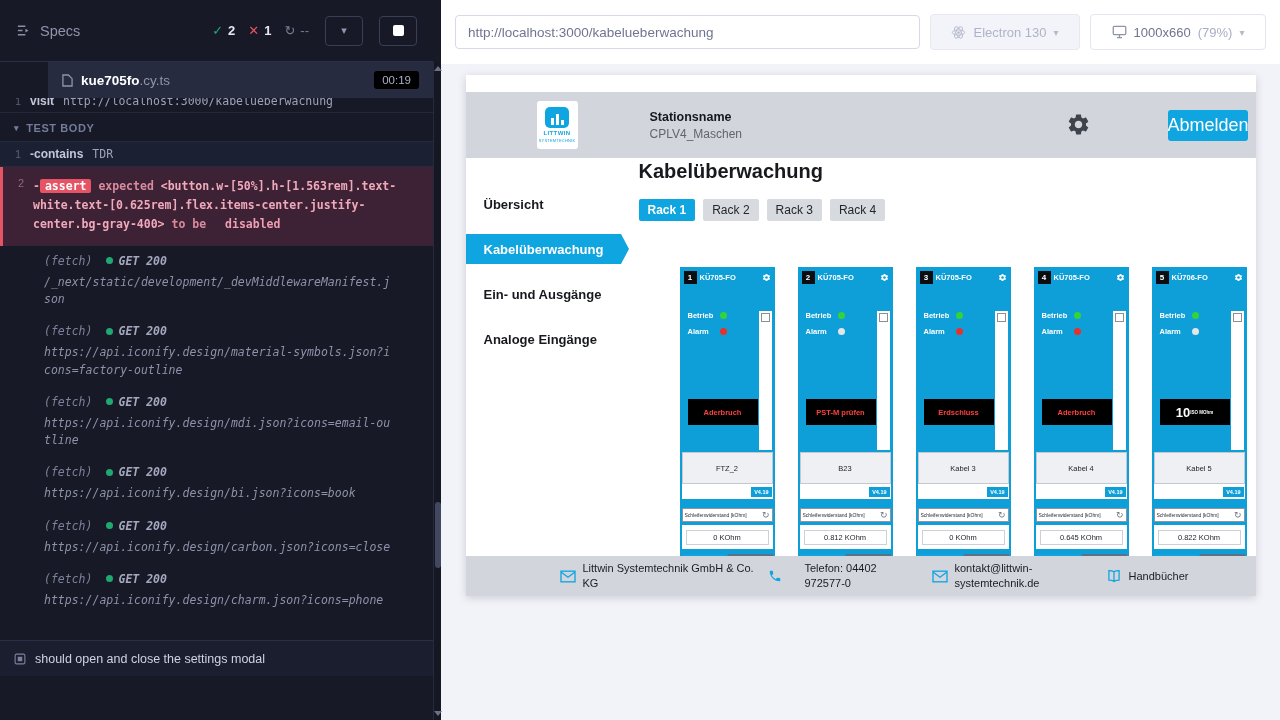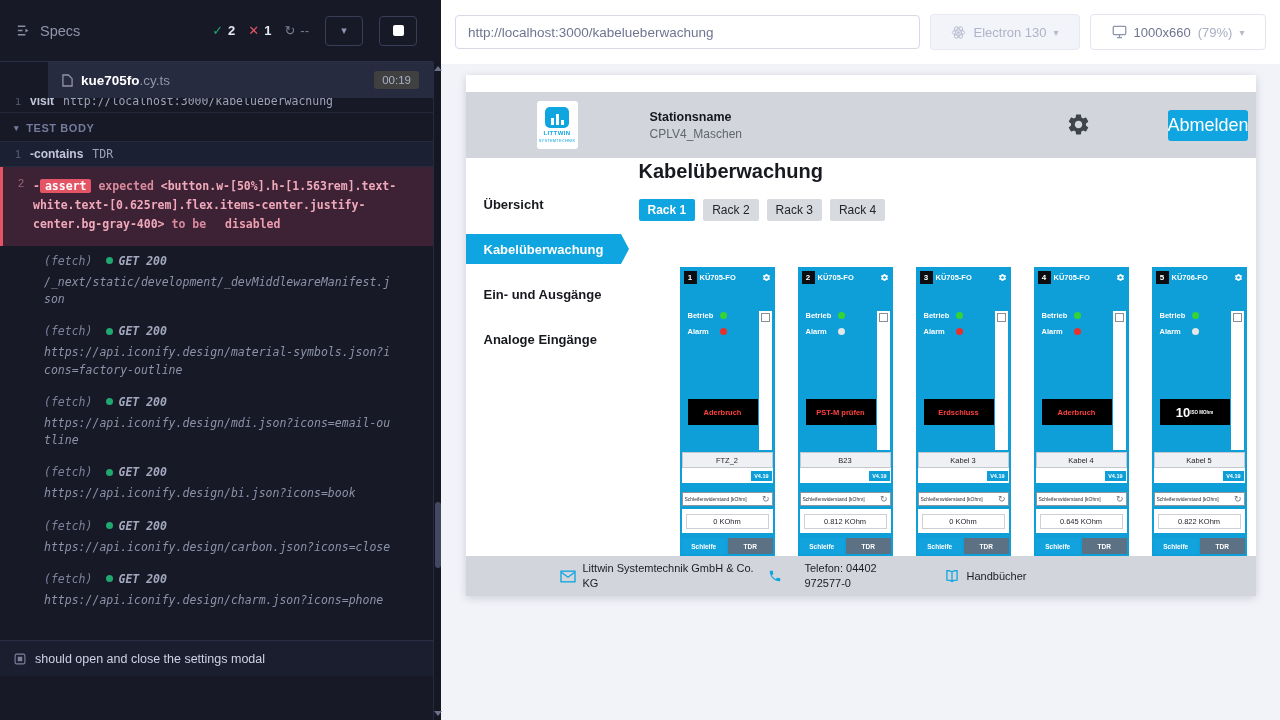--- a/index.html
+++ b/index.html
@@ -17,21 +17,21 @@
   .stat i { font-style:normal; margin-right:5px; }
   .stat b { color:#e6e9f4; font-weight:600; }
   .stat.passed i { color:#1fa971; } .stat.failed i { color:#e45464; }
   .stat.pending i { color:#787d95; } .stat.pending b { color:#787d95; font-weight:400; }
   .hdr-btn { width:38px; height:30px; background:transparent; border:1px solid #3a3e58; border-radius:4px; color:#9095ad; display:flex; align-items:center; justify-content:center; margin-left:3px; font-size:11px; }
   .stop-square { width:11px; height:11px; background:#fff; border-radius:2px; }
 
   .spec-bar { height:36px; background:#272b40; display:flex; align-items:center; padding:0 14px; gap:8px; flex-shrink:0;margin-left:48px; }
   .spec-name { font-size:13.5px; font-weight:700; color:#fff; white-space:nowrap; }
   .spec-ext { color:#9095ad; font-weight:400; }
-  .spec-time { margin-left:auto; background:#404040; color:#aab0c8; font-size:11.5px; padding:3px 8px; border-radius:3px; }
+  .spec-time { margin-left:auto; background:#000000; color:#aab0c8; font-size:11.5px; padding:3px 8px; border-radius:3px; }
 
   .log { flex:1; overflow:hidden; font-size:12px; color:#aeb3c9; }
   .gutter { width:30px; text-align:right; color:#5a5f7a; font-size:11px; flex-shrink:0; padding-right:9px; }
   .row-visit { height:15px; overflow:hidden; border-bottom:1px solid #232739; }
   .row-visit-inner { margin-top:-8px; display:flex; align-items:center; height:22px; }
   .cmd { color:#c2c6d9; font-weight:600; margin-right:9px; white-space:nowrap; }
   .cmd-arg { font-family:"DejaVu Sans Mono", monospace; font-size:11.5px; color:#9ea3ba; white-space:nowrap; }
   .section-head { display:flex; align-items:center; gap:7px; padding:9px 14px 7px; color:#747b9c; font-size:11px; font-weight:700; letter-spacing:.6px; }
   .section-chevron { font-size:9px; color:#747b9c; }
   .row-contains { background:#1c2033; border-top:1px solid #262a3f; border-bottom:1px solid #262a3f; display:flex; align-items:center; height:26px; }
@@ -105,21 +105,21 @@
   .led-row { display:flex; align-items:center; padding-left:8px; height:13px; }
   .led-row.first { padding-top:0; margin-top:22px; }
   .led-row.second { margin-top:3px; }
   .led-label { color:#fff; font-size:7.5px; font-weight:600; width:32px; }
   .led { width:7px; height:7px; border-radius:50%; flex-shrink:0; }
   .led-green { background:#35d435; } .led-red { background:#e8312a; } .led-off { background:#e4e6e8; }
   .badge { position:absolute; top:90px; left:8px; width:70px; height:26px; background:#000; display:flex; align-items:center; justify-content:center; color:#ff4040; font-size:7.5px; font-weight:700; text-align:center; }
   .badge-iso { color:#fff; }
   .iso-val { font-size:13px; font-weight:700; line-height:1; }
   .iso-sub { font-size:4.5px; margin-top:1px; }
-  .name-box { margin:0 2px; height:16px; background:#eef0f3; border:1px solid #c5c9cf; display:flex; align-items:center; justify-content:center; font-size:7.5px; color:#1d1f24; }
+  .name-box { margin:0 2px; height:32px; background:#eef0f3; border:1px solid #c5c9cf; display:flex; align-items:center; justify-content:center; font-size:7.5px; color:#1d1f24; }
   .ver-row { margin:0 2px; height:15px; background:#fff; display:flex; justify-content:flex-end; align-items:center; }
   .ver-tag { background:#0f9fd8; color:#fff; font-size:5.5px; font-weight:700; padding:2px 3px; margin-right:1px; }
   .sec-head { margin:9px 2px 0; height:14px; background:#fff; border:1px solid #8f959d; display:flex; align-items:center; padding:0 2px; }
   .sec-label { font-size:5px; color:#2a2d33; flex:1; line-height:1; }
   .sec-refresh { font-size:9px; color:#6d737c; line-height:1; }
   .value-wrap { margin:3px 2px 0; background:#fff; padding:5px 4px 4px; }
   .value-box { border:1px solid #cdd1d7; height:15px; display:flex; align-items:center; justify-content:center; font-size:7.5px; color:#24262c; }
   .btn-row { display:flex; gap:2px; margin:5px 2px 0; }
   .card-btn { flex:1; height:16px; border:none; color:#fff; font-size:6.5px; font-weight:700; display:flex; align-items:center; justify-content:center; padding:0; font-family:"Liberation Sans", sans-serif; }
   .btn-loop { background:#12a3de; } .btn-tdr { background:#5d7185; }
@@ -568,20 +568,29 @@
           <span class="f-company">Littwin Systemtechnik GmbH &amp; Co. KG</span>
         </div>
         <div class="f-item ml13">
           <span class="f-icon">
               <svg width="14" height="14" viewBox="0 0 24 24">
                 <path fill="currentColor" d="M6.6 10.8c1.4 2.8 3.8 5.1 6.6 6.6l2.2-2.2c.3-.3.7-.4 1-.2 1.1.4 2.3.6 3.6.6.6 0 1 .4 1 1V20c0 .6-.4 1-1 1C10.6 21 3 13.4 3 4c0-.6.4-1 1-1h3.5c.6 0 1 .4 1 1 0 1.2.2 2.4.6 3.6.1.3 0 .7-.2 1l-2.3 2.2z"></path>
               </svg>
             </span>
           <span class="f-phone">Telefon: 04402 972577-0</span>
         </div>
+        <div class="f-item ml27">
+          <span class="f-icon">
+              <svg width="16" height="13" viewBox="0 0 24 19">
+                <rect x="1.5" y="1.5" width="21" height="16" fill="none" stroke="currentColor" stroke-width="2"></rect>
+                <path d="M2 3l10 7.5L22 3" fill="none" stroke="currentColor" stroke-width="2"></path>
+              </svg>
+            </span>
+          <span class="f-email">kontakt@littwin-systemtechnik.de</span>
+        </div>
         <div class="f-item ml39">
           <span class="f-icon">
               <svg width="16" height="14" viewBox="0 0 24 22" fill="none" stroke="currentColor" stroke-width="2">
                 <path d="M12 4.5C10 3 7.5 2.5 4 2.5v15c3.5 0 6 .5 8 2 2-1.5 4.5-2 8-2v-15c-3.5 0-6 .5-8 2v15"></path>
               </svg>
             </span>
           <span>Handbücher</span>
         </div>
       </div>
 

